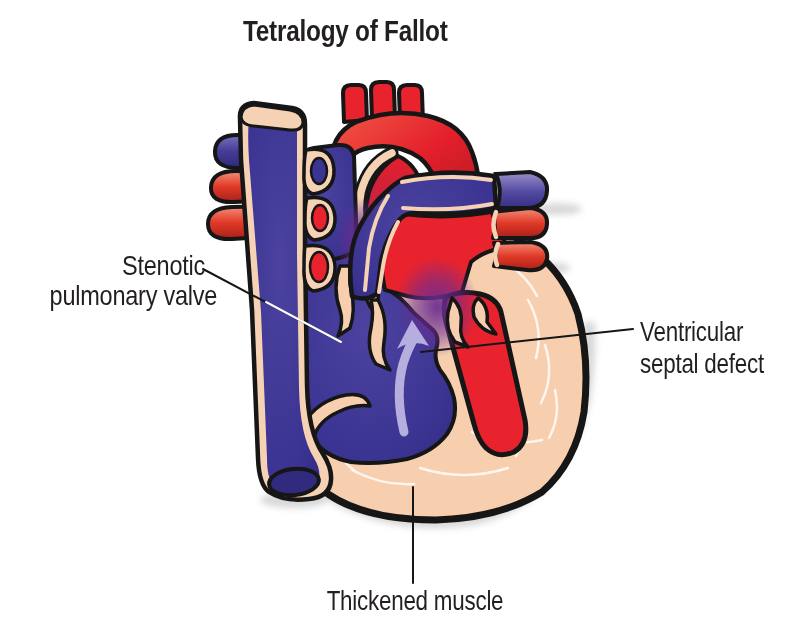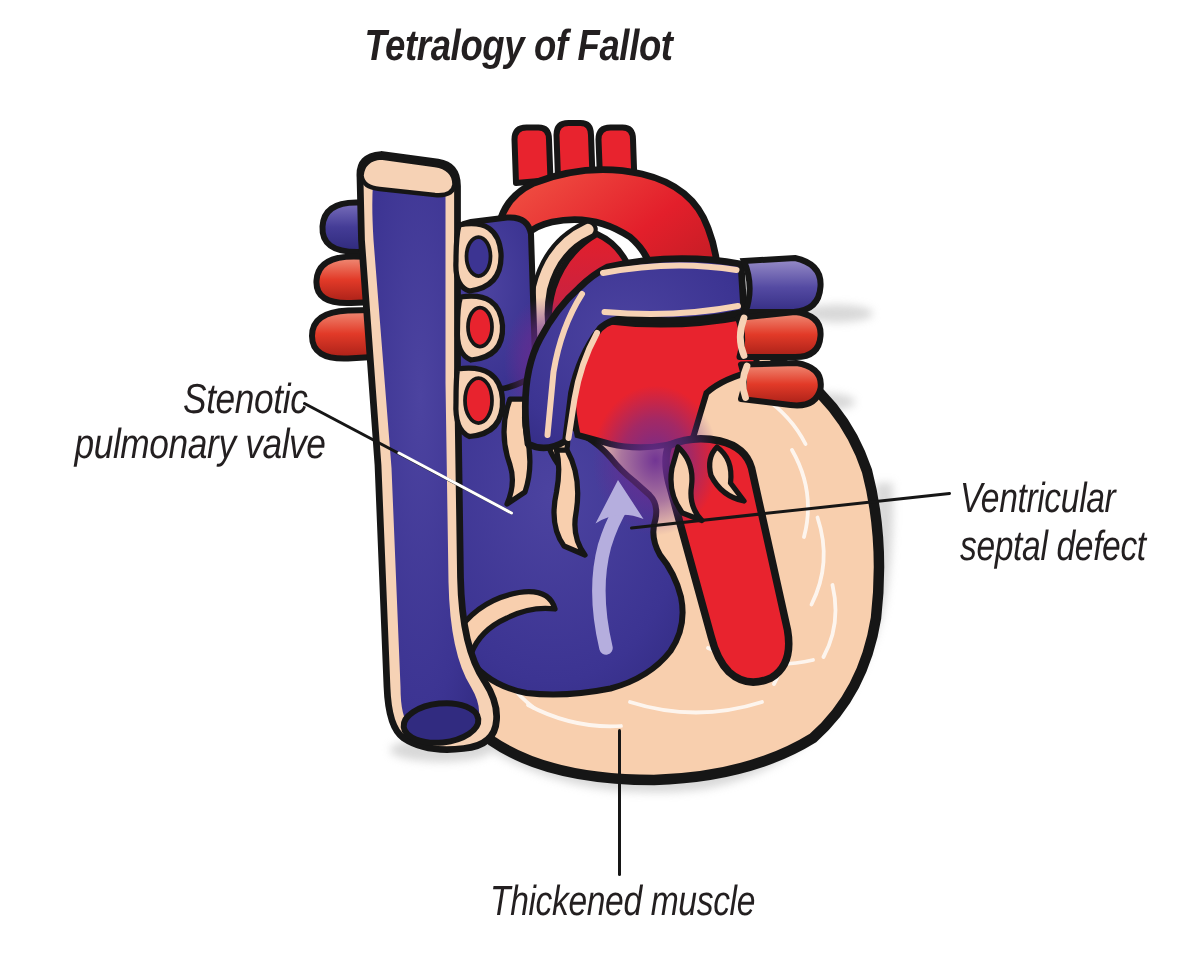--- a/index.html
+++ b/index.html
@@ -1,20 +1,20 @@
 <!DOCTYPE html>
 <html><head>
 <meta charset="utf-8">
 <style>
   html,body{margin:0;padding:0;}
   body{
     width:800px;height:644px;background:#ffffff;position:relative;overflow:hidden;
     font-family:"Liberation Sans", sans-serif;color:#231f20;
   }
-  .stage{position:absolute;left:0;top:0;width:800px;height:644px;font-style:italic;}
+  .stage{position:absolute;left:0;top:0;width:800px;height:644px;}
   svg{position:absolute;left:0;top:0;}
   .lbl{position:absolute;letter-spacing:-0.3px;white-space:nowrap;}
   .title{
     left:243px;top:15px;font-size:29px;font-weight:bold;
     transform:scaleX(.84);transform-origin:left top;
   }
   .lbl-stenotic{
     left:20px;top:251px;width:185px;text-align:right;font-size:28px;line-height:30px;
     transform:scaleX(.84);transform-origin:right top;
   }

